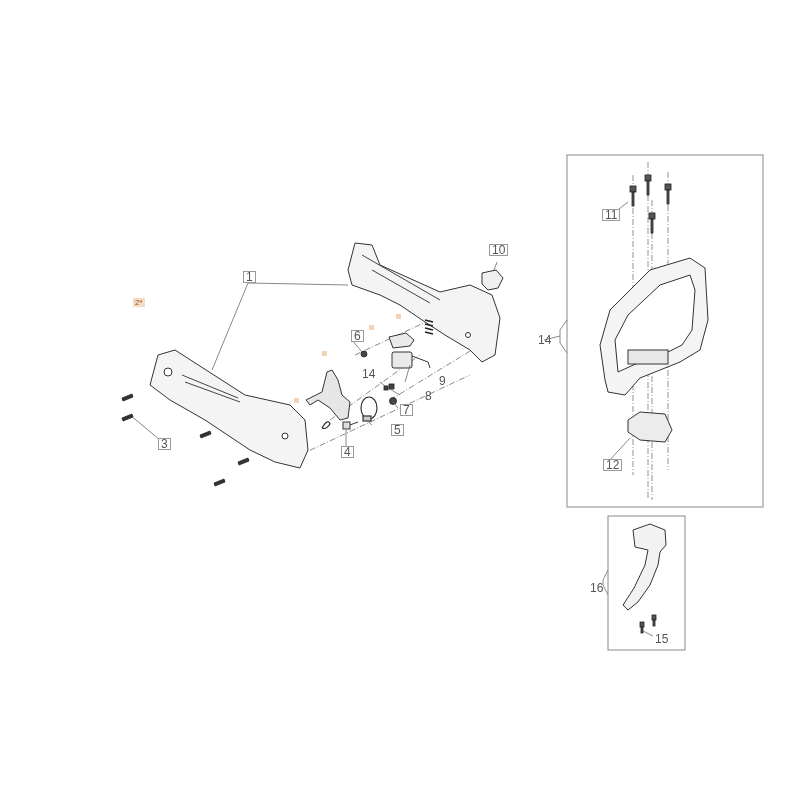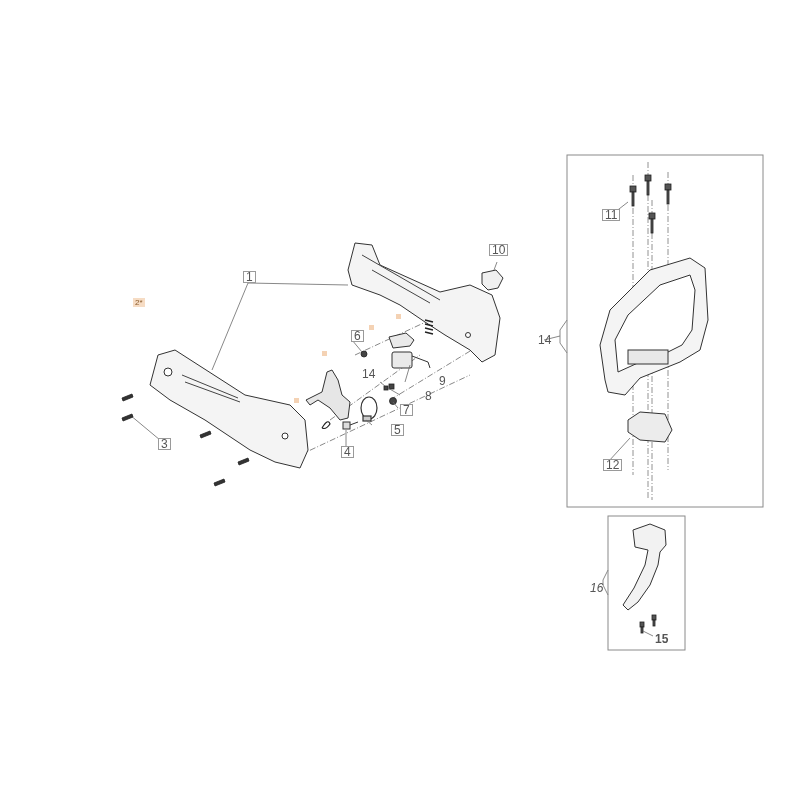--- a/index.html
+++ b/index.html
@@ -166,20 +166,20 @@
   <span class="callout" style="left:391px;top:424px;">5</span>
   <span class="callout" style="left:351px;top:330px;">6</span>
   <span class="callout" style="left:400px;top:404px;">7</span>
   <span class="callout plain" style="left:423px;top:391px;">8</span>
   <span class="callout plain" style="left:437px;top:376px;">9</span>
   <span class="callout" style="left:489px;top:244px;">10</span>
   <span class="callout" style="left:602px;top:209px;">11</span>
   <span class="callout" style="left:603px;top:459px;">12</span>
   <span class="callout plain" style="left:536px;top:335px;">14</span>
   <span class="callout plain" style="left:360px;top:369px;">14</span>
-  <span class="callout plain" style="left:653px;top:634px;font-weight:bold;">15</span>
-  <span class="callout plain" style="left:588px;top:583px;font-style:italic;">16</span>
+  <span class="callout plain" style="left:653px;top:634px;">15</span>
+  <span class="callout plain" style="left:588px;top:583px;">16</span>
 
   <span class="mark" style="left:322px;top:351px;"></span>
   <span class="mark" style="left:294px;top:398px;"></span>
   <span class="mark" style="left:369px;top:325px;"></span>
   <span class="mark" style="left:396px;top:314px;"></span>
 </div>
 
 </body></html>

